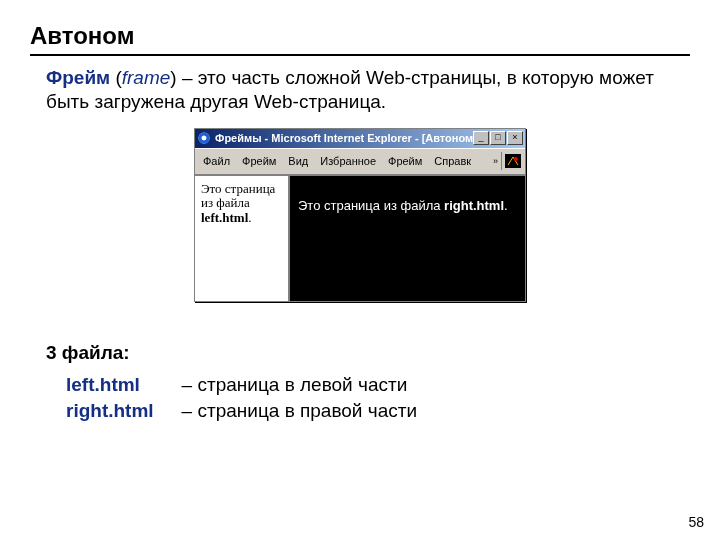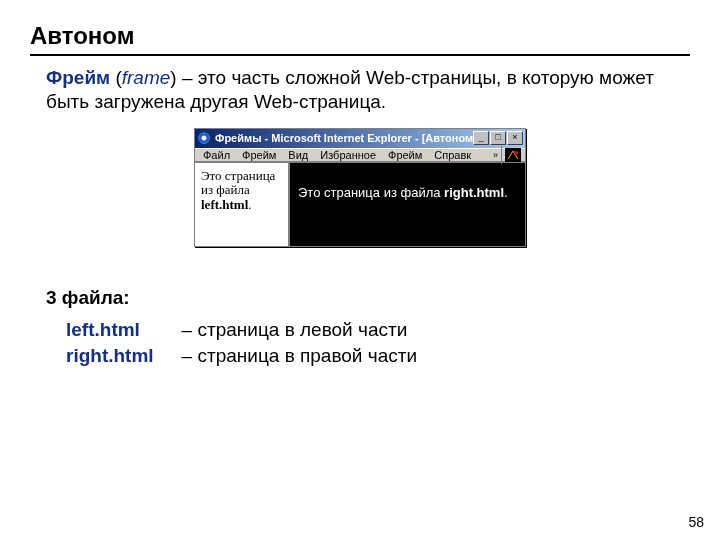--- a/index.html
+++ b/index.html
@@ -59,38 +59,38 @@
     border: 1px solid #fff;
     border-right-color:#404040; border-bottom-color:#404040;
     font-size: 9px; line-height: 11px; text-align: center;
     color:#000; font-family: Arial;
   }
   .menubar {
     display:flex; align-items:center;
     background:#d4d0c8;
     border-top:1px solid #fff;
     border-bottom:1px solid #808080;
-    height: 14px;
+    height: 27px;
     padding: 0 2px;
     font-size: 11px;
     position: relative;
   }
   .menu-item { padding: 2px 6px; }
   .menu-chevrons {
     margin-left:auto; color:#000; font-size:9px; letter-spacing:-1px;
   }
   .menu-micon {
     width: 22px; height: 18px;
     margin-left: 4px;
     border-left: 1px solid #808080;
     display:flex; align-items:center; justify-content:center;
   }
   .frameset {
     display:flex;
-    height: 84px;
+    height: 126px;
   }
   .fs-left {
     width: 95px;
     background:#fff;
     border-right: 2px solid #808080;
     border-top: 1px solid #808080;
     padding: 6px 6px;
     font-family: "Times New Roman", serif;
     font-size: 13px;
     line-height: 1.15;

